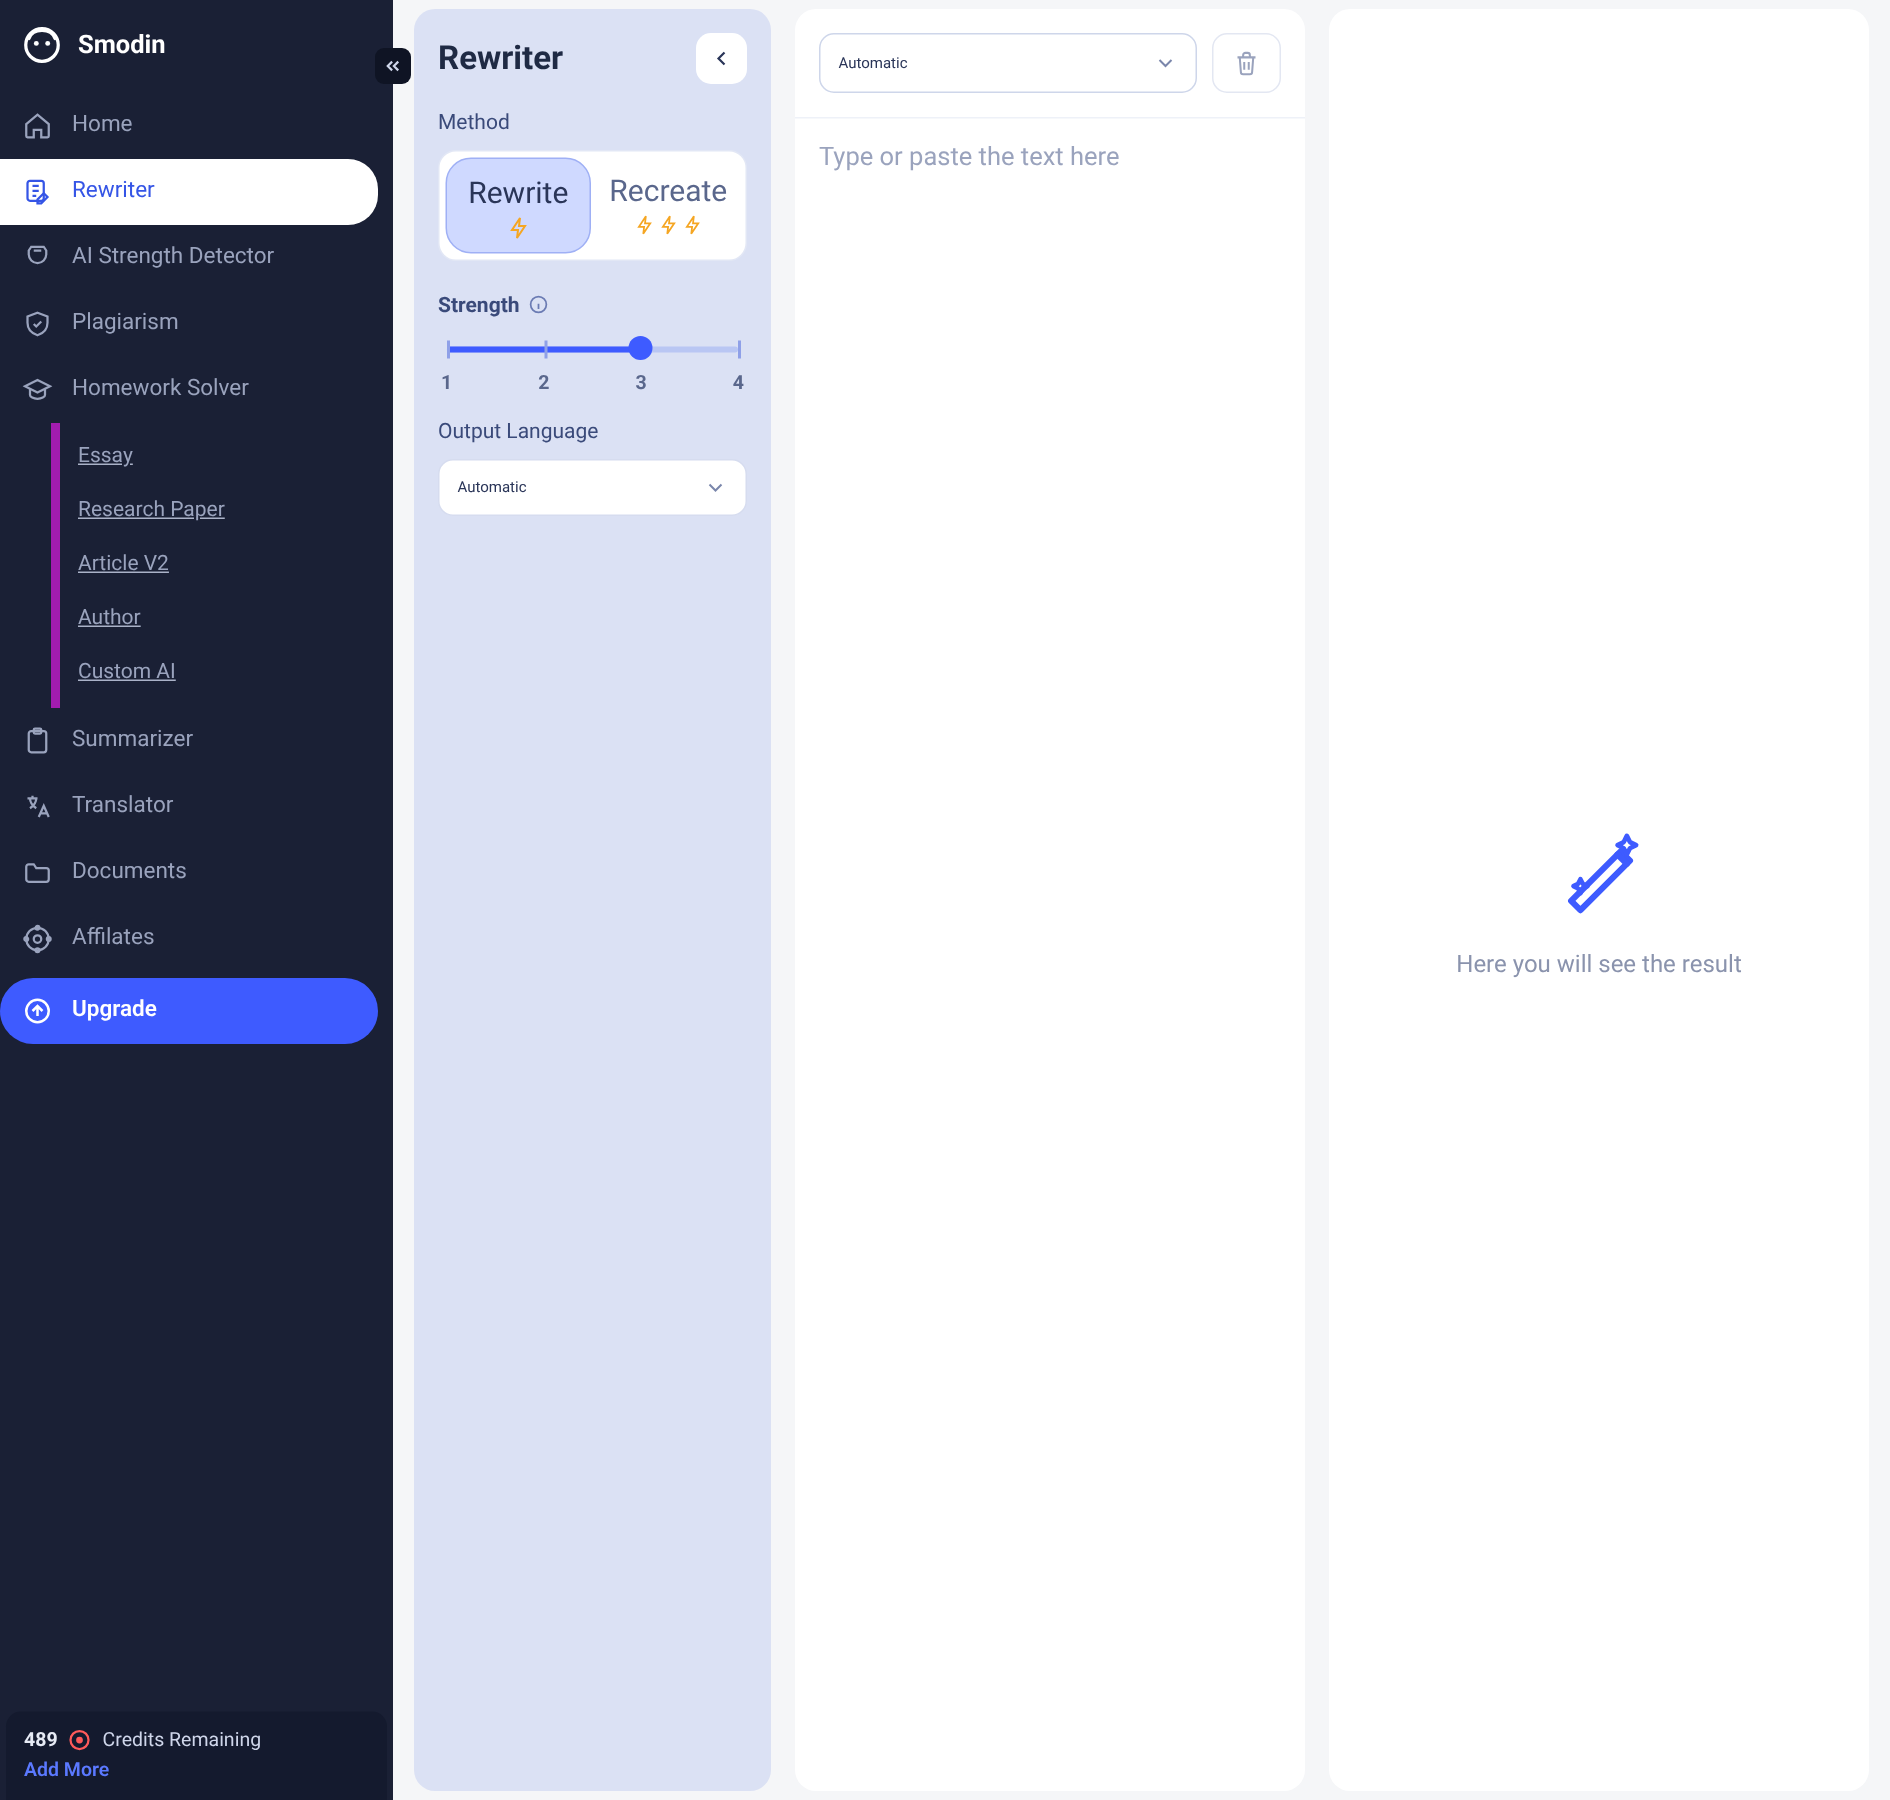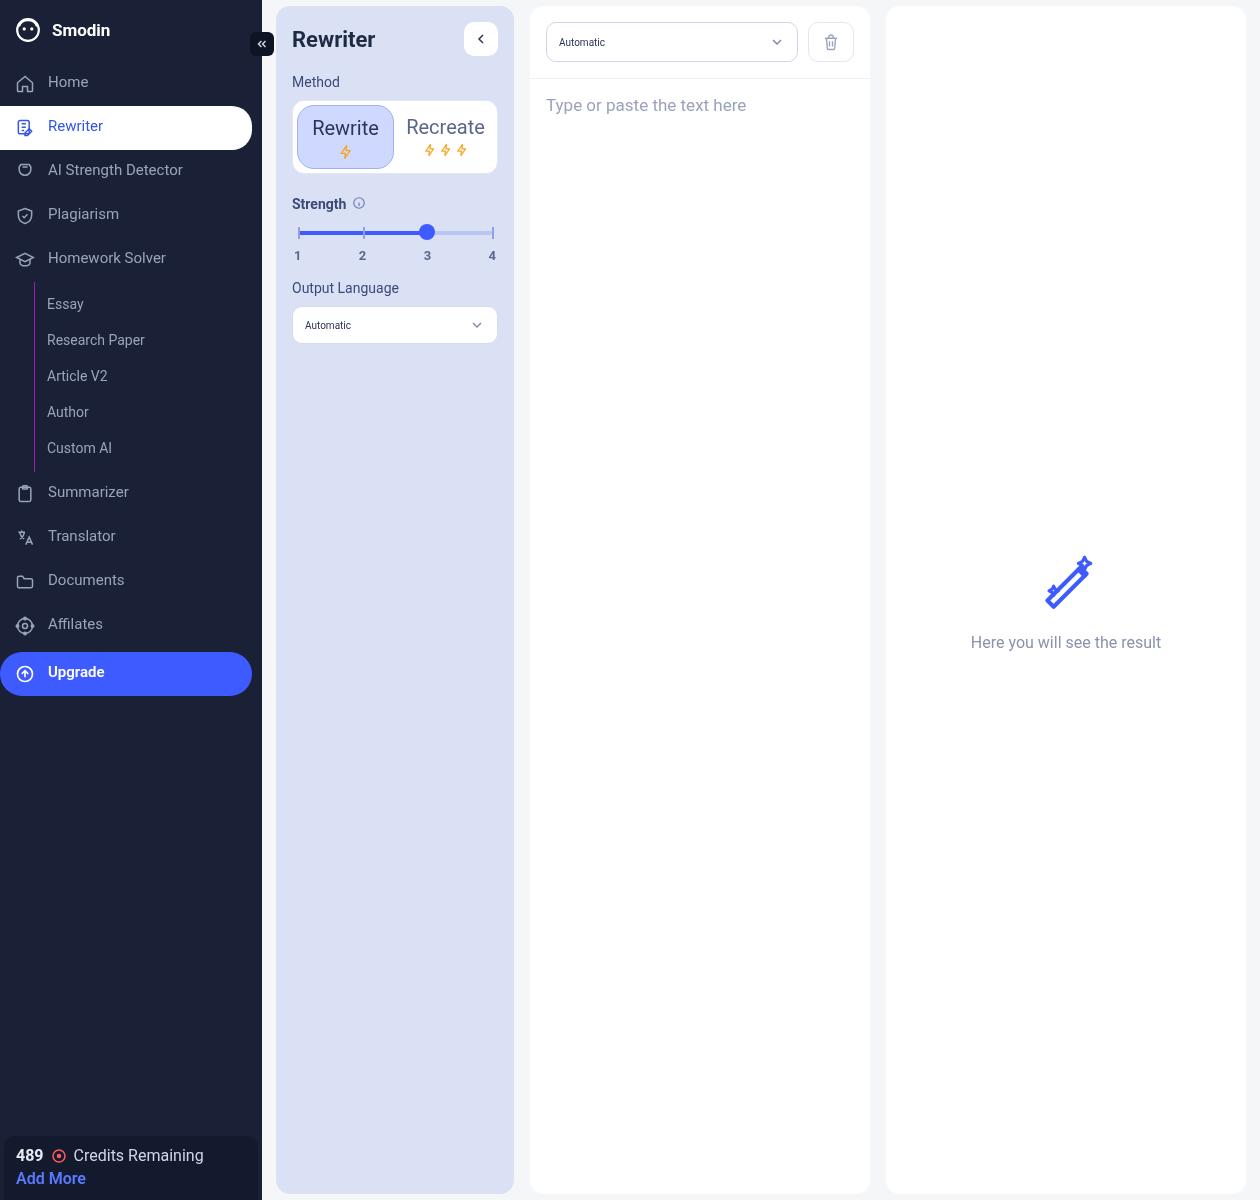--- a/index.html
+++ b/index.html
@@ -16,24 +16,24 @@
 
 .nav { display:flex; flex-direction:column; padding:4px 0; }
 .nav-item { display:flex; gap:12px; padding:11px 14px; font-size:15px; color:#9aa3bd; cursor:pointer; border-radius:0; }
 .nav-item .icon { width:22px; height:22px; display:flex; align-items:center; justify-content:center; flex:0 0 22px; }
 .nav-item.active { background:#ffffff; color:#3555e6; border-top-right-radius:20px; border-bottom-right-radius:20px; margin-right:10px; }
 .nav-item.active .icon { color:#3555e6; }
 .nav-item.upgrade { background:#3e5bff; color:#ffffff; border-radius:22px; margin:4px 10px 4px 0; font-weight:600; }
 .nav-item.upgrade .icon { color:#ffffff; }
 .nav-item .chev { margin-left:auto; width:16px; height:16px; display:flex; align-items:center; justify-content:center; }
 
-.subnav { margin-left:34px; border-left:1px solid #a21caf; padding:4px 0 6px 0; }
+.subnav { margin-left:34px; border-left:6px solid #a21caf; padding:4px 0 6px 0;text-decoration:underline; }
 .subnav-item { padding:10px 12px; font-size:14px; color:#9aa3bd; cursor:pointer; }
 
-.credits { margin-top:auto; background:#141a2e; padding:10px 12px 12px 12px; font-size:16px; border-top-left-radius:10px; border-top-right-radius:10px; margin-left:4px; margin-right:4px; }
+.credits { margin-top:auto; background:#141a2e; padding:10px 12px 12px 12px; font-size:13px; border-top-left-radius:10px; border-top-right-radius:10px; margin-left:4px; margin-right:4px; }
 .credits-row { display:flex; align-items:center; gap:6px; color:#cfd6ea; }
 .credits-row .num { font-weight:700; color:#e7ebf5; }
 .credits-icon { width:18px; height:18px; }
 .add-more { color:#5b79ff; font-weight:600; margin-top:4px; display:inline-block; cursor:pointer; }
 
 
 .settings { width:238px; background:#dbe1f4; border-radius:14px; margin:6px 8px 6px 14px; padding:16px; position:relative; display:flex; flex-direction:column; }
 .settings-header { display:flex; align-items:center; justify-content:space-between; margin-bottom:18px; }
 .settings-title { font-size:22px; font-weight:700; color:#1f2a44; }
 .settings-back { width:34px; height:34px; background:#ffffff; border-radius:10px; display:flex; align-items:center; justify-content:center; cursor:pointer; }

